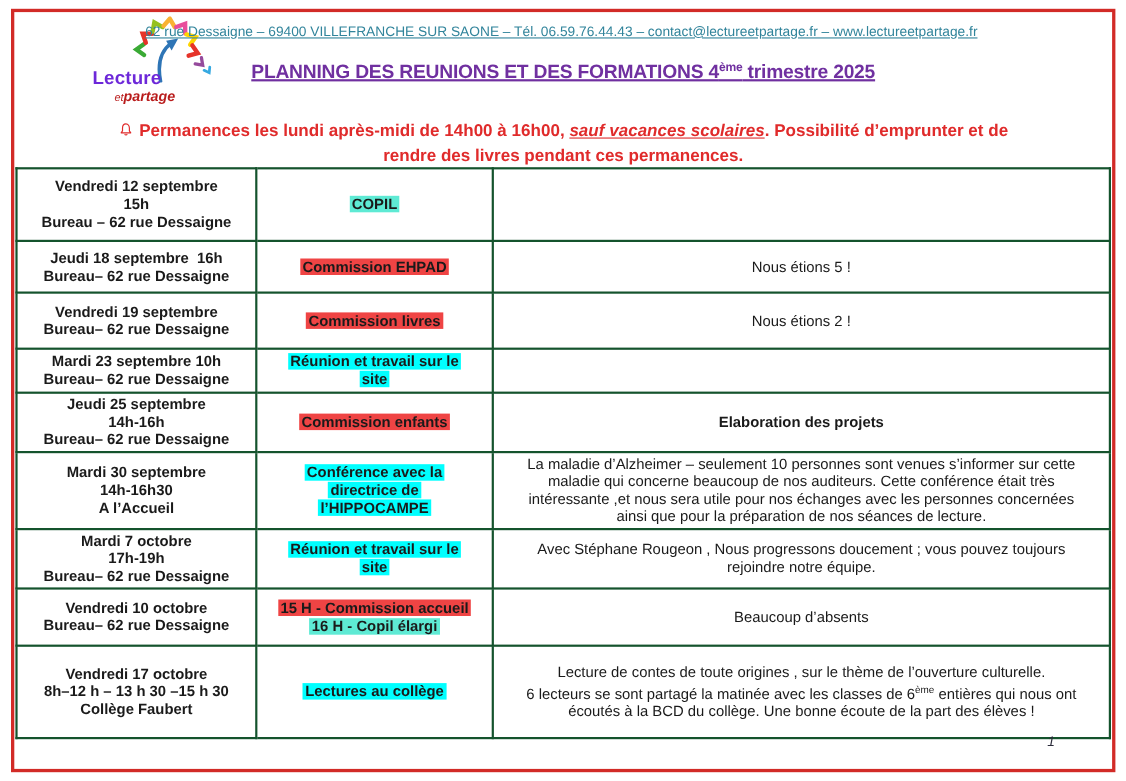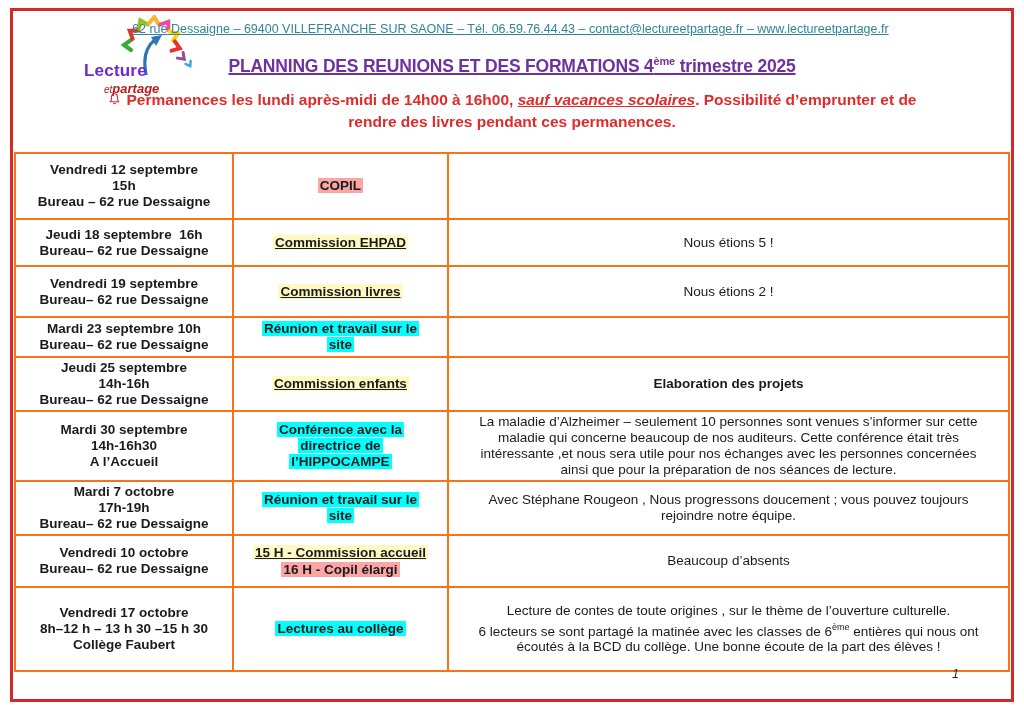--- a/index.html
+++ b/index.html
@@ -29,45 +29,45 @@
   }
   .doc-title {
     position:absolute; left:0; right:0; top:44px; text-align:center;
     font-size:17.5px; font-weight:bold; color:#7030a0;
     letter-spacing:-0.2px;
   }
   .doc-title .underlined { text-decoration:underline; text-decoration-thickness:2px; }
   .doc-title sup { font-size:11px; }
   
   .notice {
-    position:absolute; left:6px; right:6px; top:78px; text-align:center;
+    position:absolute; left:6px; right:6px; top:98px; text-align:center;
     font-size:15.5px; font-weight:bold; color:#e02b2b; line-height:22px;
   }
   .notice .emph { font-style:italic; text-decoration:underline; }
   .bell { vertical-align:-2px; margin-right:4px; }
   
   table.planning {
     position:absolute; left:1px; top:141px; width:996px;
     border-collapse:collapse; table-layout:fixed;
   }
   table.planning col.c1 { width:218px; }
   table.planning col.c2 { width:215px; }
   table.planning td {
-    border:2px solid #f97316; vertical-align:middle;
+    border:2px solid #14532d; vertical-align:middle;
     font-size:13.5px; line-height:16px; padding:2px 16px;margin-left:24px;
   }
   td.date-cell { text-align:center; font-weight:bold; line-height:15.5px; }
   td.event-cell { text-align:center; font-weight:bold; }
   td.event-cell .evline { margin:1px 0; }
   td.desc-cell { text-align:center; padding-left:8px; line-height:16.5px; }
   td.desc-cell.bold { font-weight:bold; }
   .hl { padding:0 2px; -webkit-box-decoration-break:clone; box-decoration-break:clone; }
-  .hl-yellow  { background:#fef9c3;text-decoration:underline; }
+  .hl-yellow  { background:#ef4444; }
   .hl-cyan    { background:#00ffff; }
-  .hl-magenta { background:#fca5a5; }
+  .hl-magenta { background:#5eead4; }
   tr.r0 { height:66px; } tr.r1 { height:47px; } tr.r2 { height:51px; }
   tr.r3 { height:34px; } tr.r4 { height:53px; } tr.r5 { height:68px; }
   tr.r6 { height:47px; } tr.r7 { height:52px; } tr.r8 { height:84px; }
   sup.inline-sup { font-size:9px; }
   
   .page-number {
     position:absolute; right:52px; bottom:18px; font-size:12.5px;
     font-style:italic; color:#2b2b3a;
   }
 </style>

